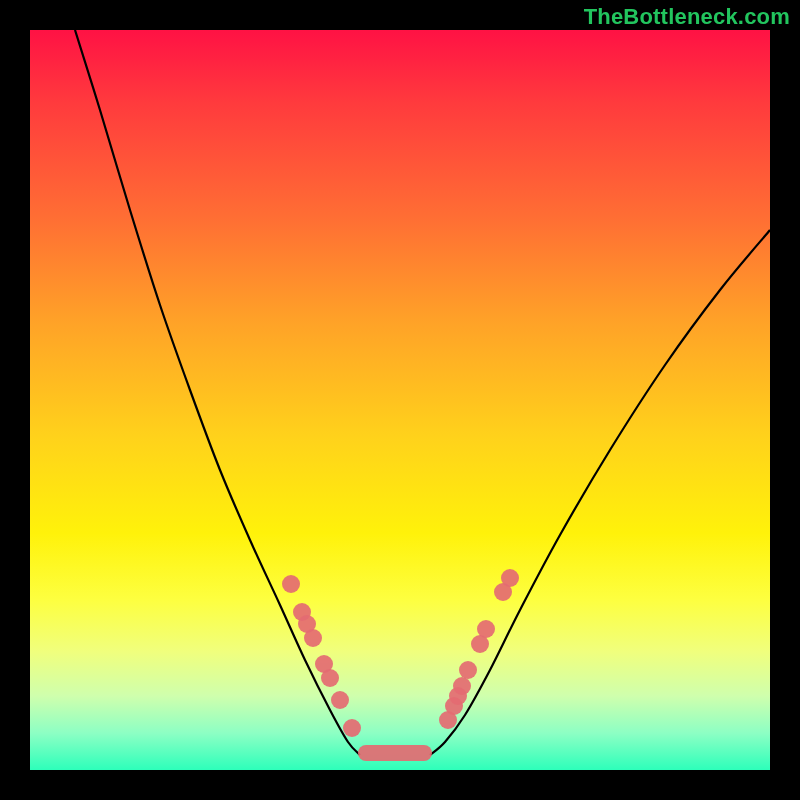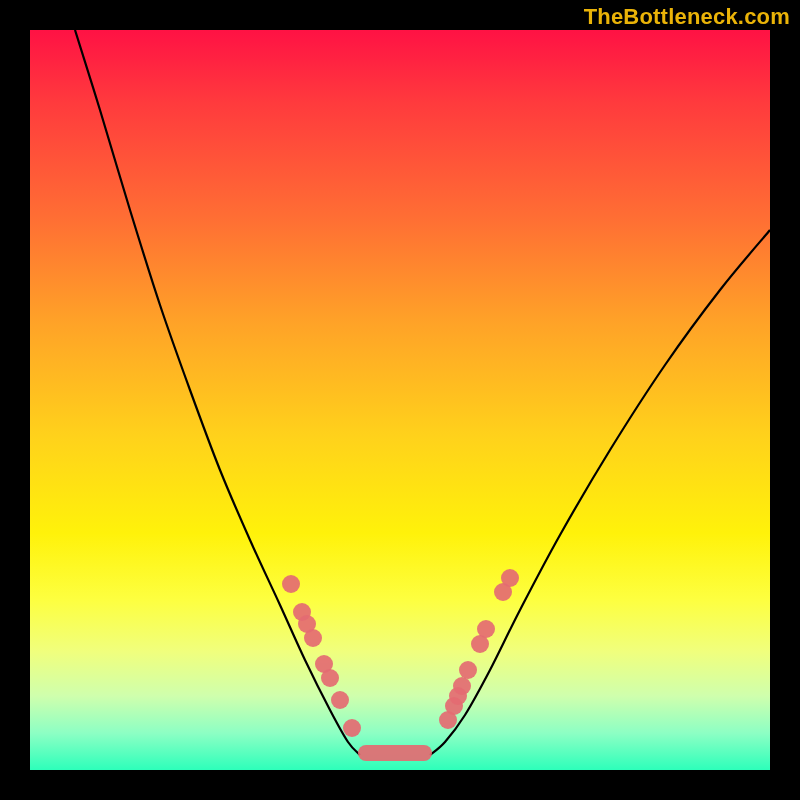--- a/index.html
+++ b/index.html
@@ -27,21 +27,21 @@
       #8dffc4 95%,
       #2dffba 100%);
   }
   .watermark {
     position: absolute;
     top: 4px;
     right: 10px;
     font-family: Arial, Helvetica, sans-serif;
     font-size: 22px;
     font-weight: 600;
-    color: #eab308;
+    color: #22c55e;
     letter-spacing: 0.2px;
     user-select: none;
   }
   svg.curve {
     position: absolute;
     left: 0; top: 0;
     width: 740px; height: 740px;
   }
   .dot {
     fill: #e46b72;

